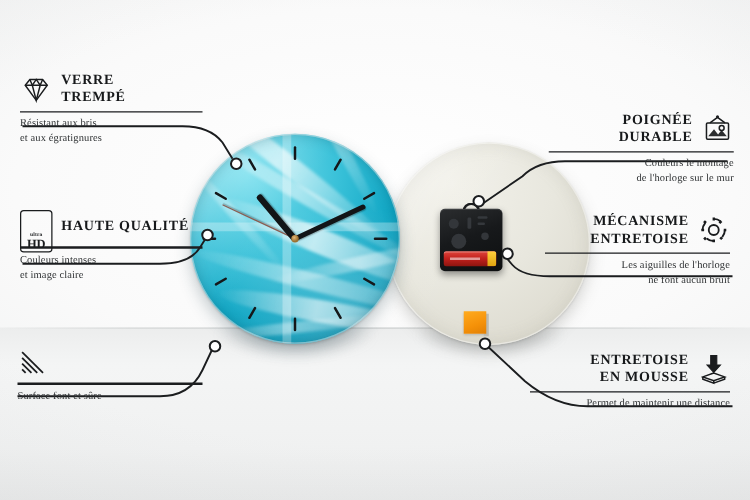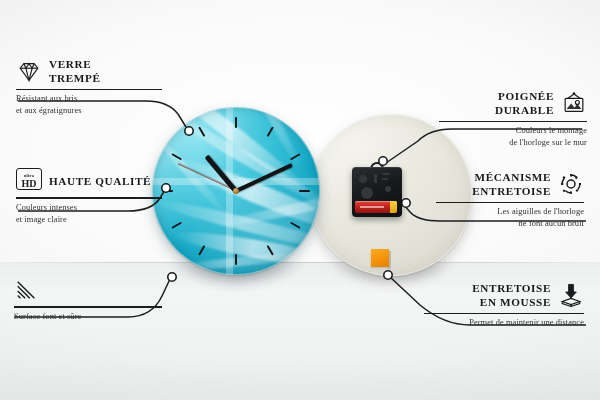--- a/index.html
+++ b/index.html
@@ -202,21 +202,21 @@
   
   .callout.right .co-head{ flex-direction:row; justify-content:flex-end; }
   .callout.right .co-titles{ text-align:right; align-items:flex-end; }
   .callout.right .co-sub{ text-align:right; }
 
   
   #connectors{ position:absolute; inset:0; pointer-events:none; }
 
   
   .hd-box{
-    width:26px;height:22px;border:1.6px solid #1a1c1e;border-radius:3px;
+    width:26px;height:34px;border:1.6px solid #1a1c1e;border-radius:3px;
     display:flex;flex-direction:column;align-items:center;justify-content:flex-end;
     line-height:1;
   }
   .hd-box .u{ font-size:4.4px; font-weight:700; letter-spacing:.04em; color:#1a1c1e; }
   .hd-box .d{ font-size:10px; font-weight:700; letter-spacing:-.01em; color:#1a1c1e; margin-top:.5px; }
 </style>
 </head>
 <body>
 
 <div id="stage">

